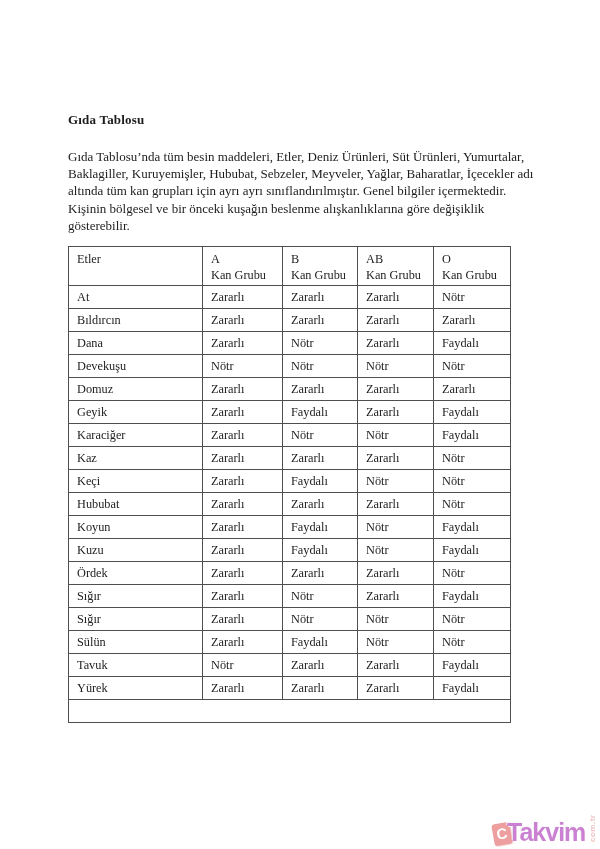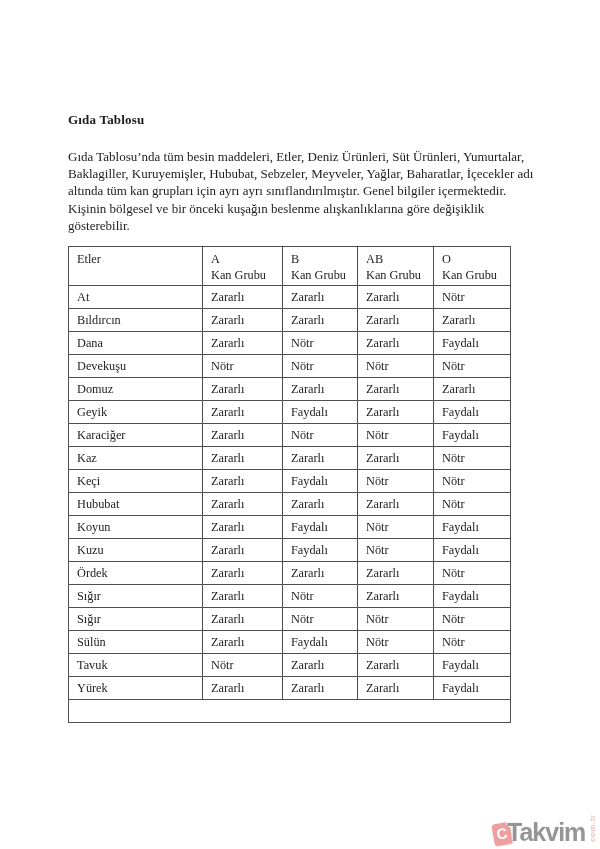--- a/index.html
+++ b/index.html
@@ -282,16 +282,16 @@
           </tr>
           <tr>
             <td colspan="5" class="empty-cell"></td>
           </tr>
         </tbody>
     </table>
   </div>
 
   <div class="watermark">
     <span class="wm-logo" style="background: rgb(224, 79, 79);">C</span>
-    <span class="wm-text" style="color: #404040;">Takvim</span>
+    <span class="wm-text" style="color: #a21caf;">Takvim</span>
     <span class="wm-suffix" style="color: rgb(224, 143, 143);">com.tr</span>
   </div>
 </div>
 
 </body></html>

